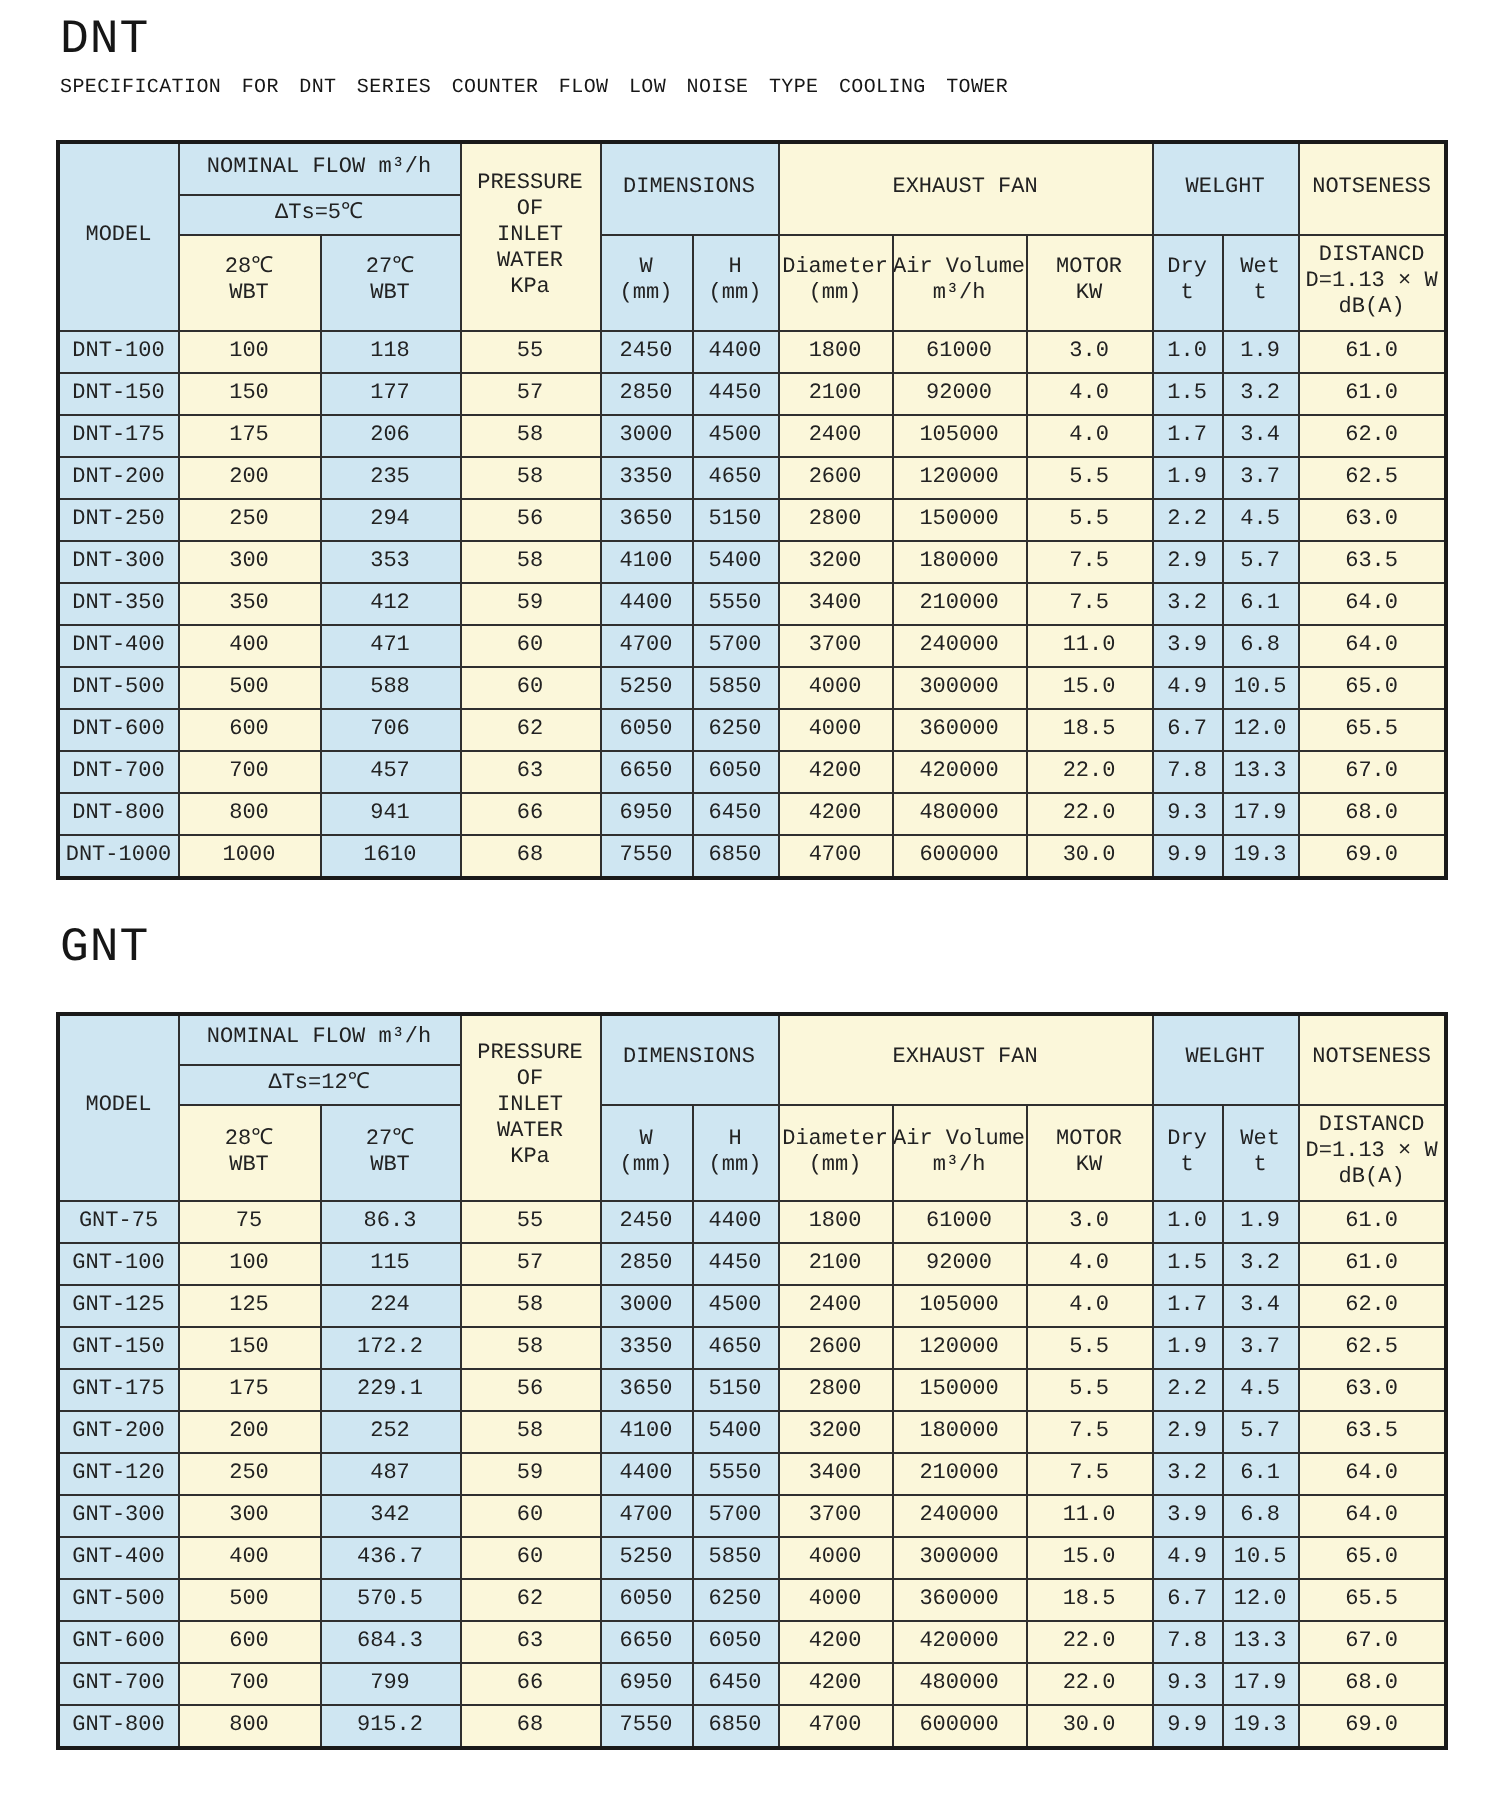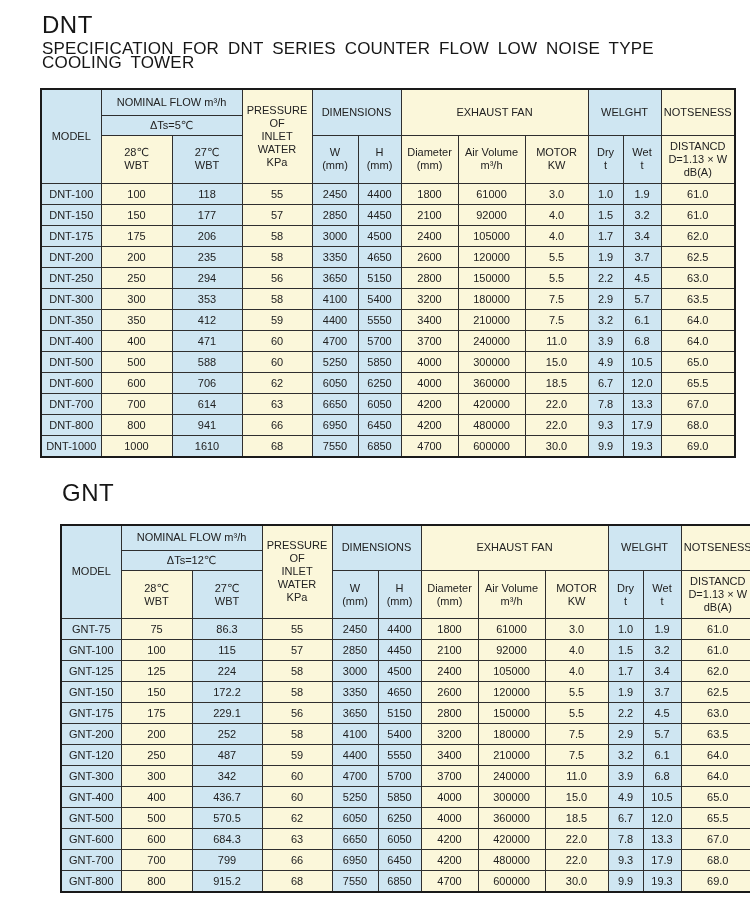--- a/index.html
+++ b/index.html
@@ -4,31 +4,31 @@
 <style>
   * { margin: 0; padding: 0; box-sizing: border-box; }
   html, body { background: #ffffff; }
   body {
     width: 750px;
     height: 903px;
     font-family: "Liberation Sans", "DejaVu Sans", sans-serif;
     color: #1f1f1f;
     overflow: hidden;
   }
-  .section { margin: 12px; }
+  .section { margin: 0; font-family: Liberation Mono, monospace; }
   h1.series-title {
     font-size: 24px;
     line-height: 26px;
     font-weight: 500;
     letter-spacing: 0.5px;
     margin: 8px 0 0 30px;
     color: #161616;
   }
   p.series-subtitle {
-    font-size: 17px;
+    font-size: 10px;
     line-height: 14px;
     letter-spacing: 0.2px;
     word-spacing: 4px;
     margin: 4px 0 0 30px;
     color: #161616;
   }
   table.spec-table {
     margin: 18px 0 0 28px;
     width: 694px;
     table-layout: fixed;
@@ -50,21 +50,21 @@
     white-space: pre-line;
     line-height: 13px;
   }
   tr.hrow1 { height: 26px; }
   tr.hrow2 { height: 20px; }
   tr.hrow3 { height: 48px; }
   table.spec-table td { height: 21px; line-height: 20px; }
   th.dist { font-size: 10.5px; }
   .blue  { background: #cfe6f2; }
   .cream { background: #fbf7da; }
-  .gnt-block { margin-top: 22px; padding-left: 20px; }
+  .gnt-block { margin-top: 22px; }
 </style>
 </head>
 <body>
 
 <div class="section">
   <h1 class="series-title">DNT</h1>
   <p class="series-subtitle">SPECIFICATION FOR DNT SERIES COUNTER FLOW LOW NOISE TYPE COOLING TOWER</p>
 
   <table class="spec-table">
     <colgroup>
@@ -257,21 +257,21 @@
           <td class="cream">4000</td>
           <td class="cream">360000</td>
           <td class="cream">18.5</td>
           <td class="blue">6.7</td>
           <td class="blue">12.0</td>
           <td class="cream">65.5</td>
         </tr>
         <tr>
           <td class="blue">DNT-700</td>
           <td class="cream">700</td>
-          <td class="blue">614</td>
+          <td class="blue">457</td>
           <td class="cream">63</td>
           <td class="blue">6650</td>
           <td class="blue">6050</td>
           <td class="cream">4200</td>
           <td class="cream">420000</td>
           <td class="cream">22.0</td>
           <td class="blue">7.8</td>
           <td class="blue">13.3</td>
           <td class="cream">67.0</td>
         </tr>

